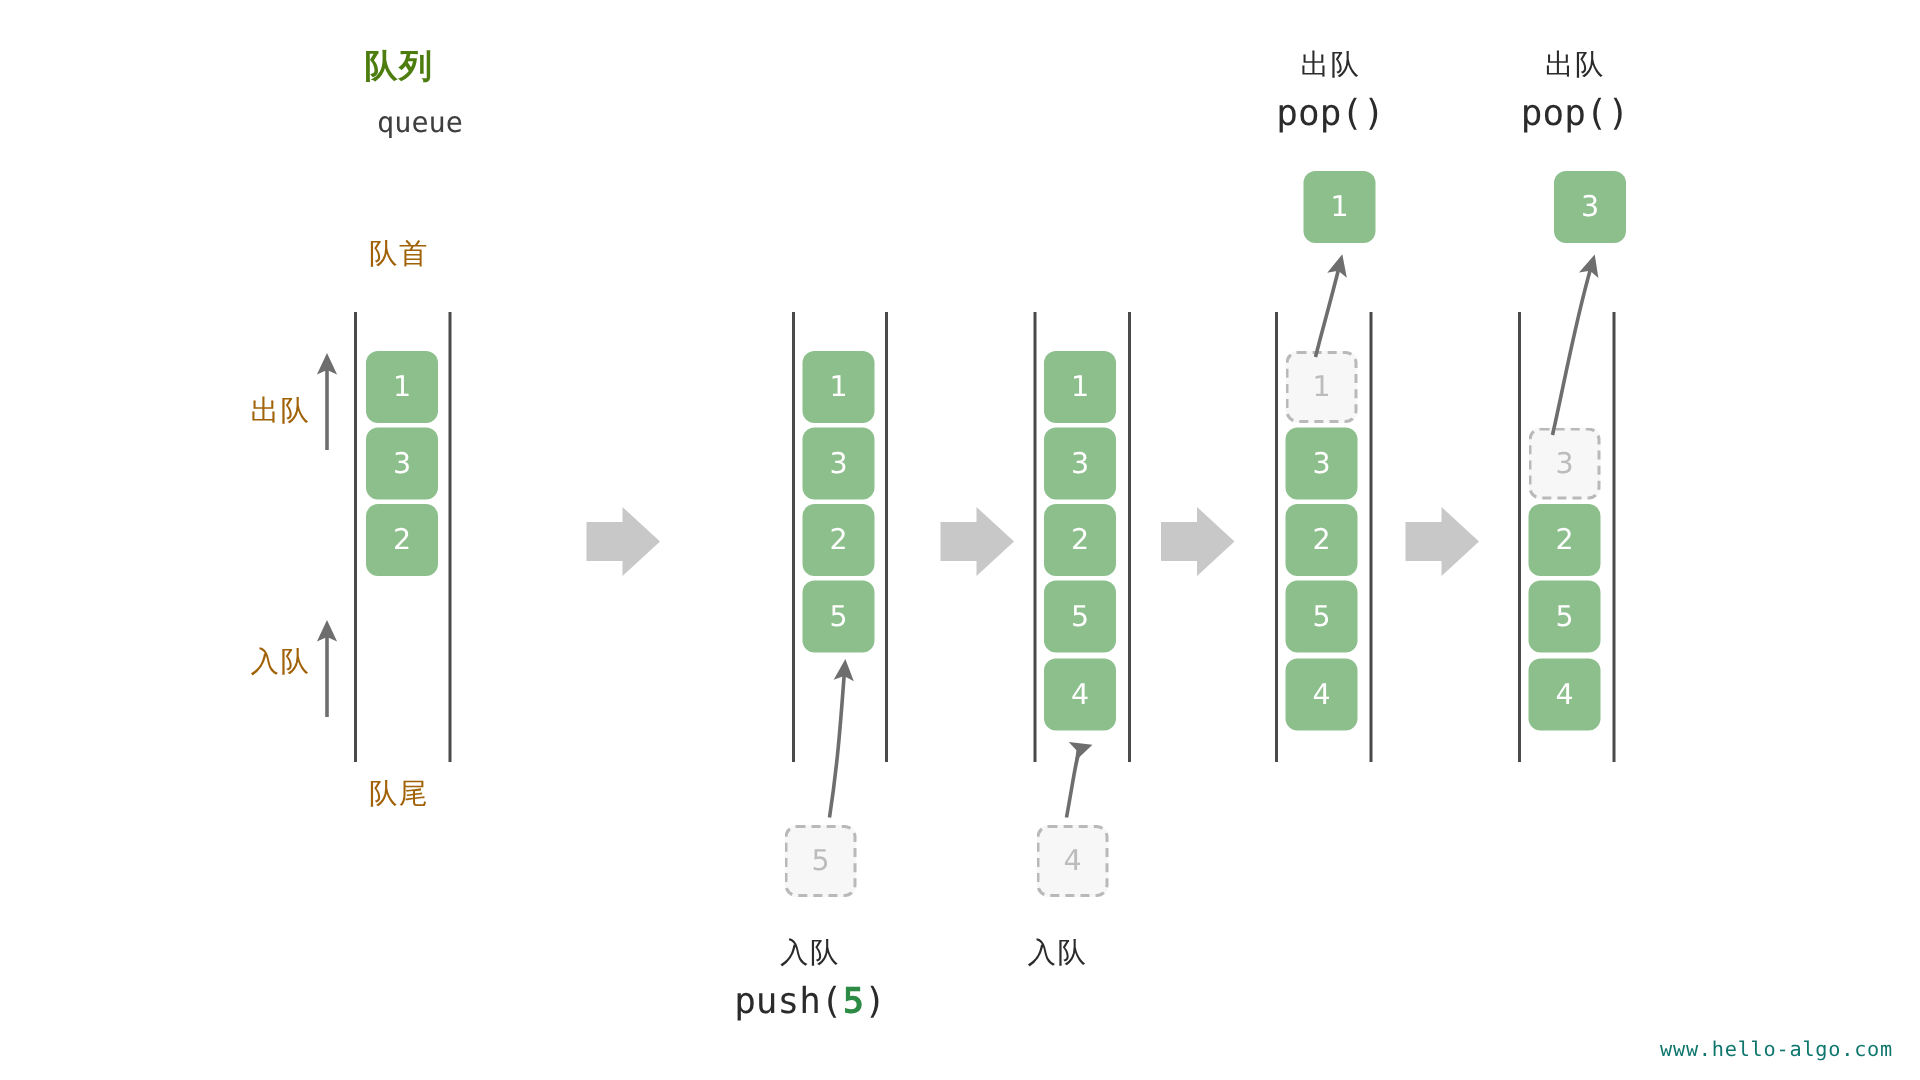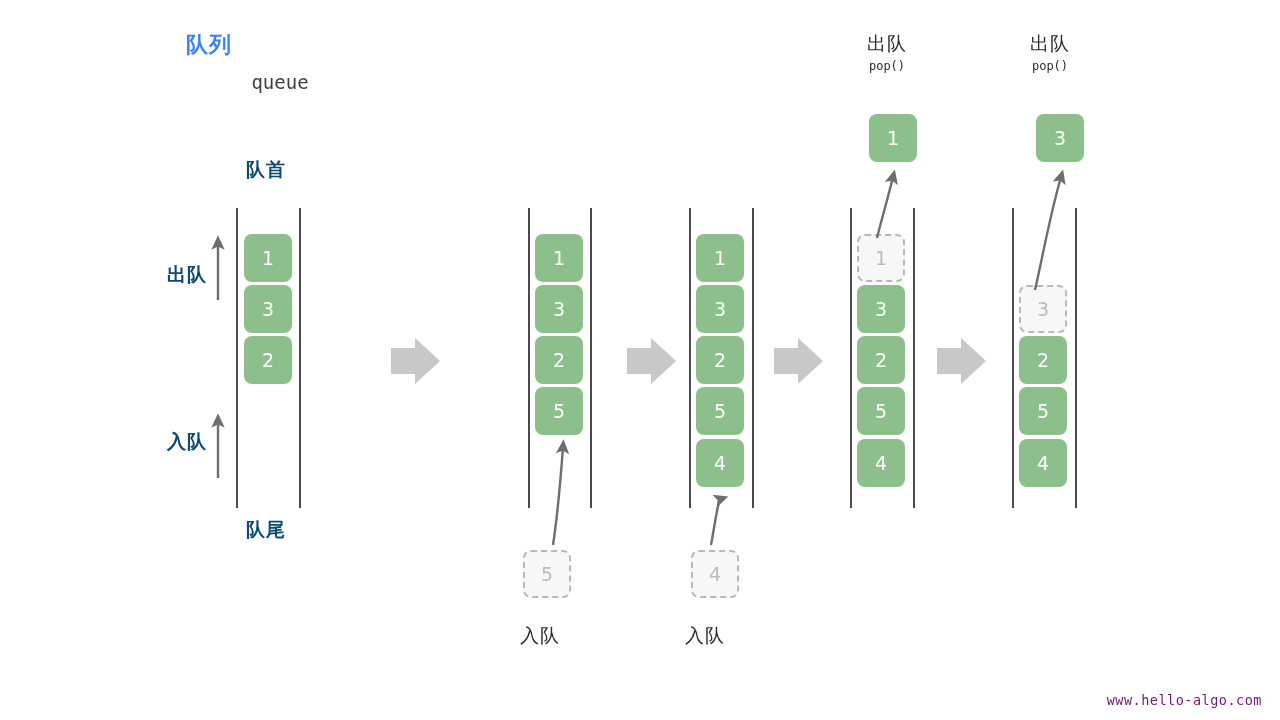--- a/index.html
+++ b/index.html
@@ -23,37 +23,38 @@
     height: 720px;
   }
 
   
   .abs { position: absolute; }
 
   
   .title-cn {
     font-size: 22px;
     font-weight: bold;
-    color: #3b82f6;
+    color: #4d7c0f;
+    text-align: center;
     line-height: 1;
     letter-spacing: 1px;
   }
   .title-en {
     font-size: 19px;
     color: #3f3f3f;
     text-align: center;
     line-height: 1;
     font-family: "DejaVu Sans Mono", monospace;
   }
 
   
   .cap-bold {
     font-size: 19px;
-    font-weight: bold;
-    color: #0c4a6e;
+    font-weight: normal;
+    color: #a16207;
     text-align: center;
     line-height: 1;
     letter-spacing: 1px;
   }
 
   
   .rail {
     position: absolute;
     width: 1.6px;
     background: #4a4a4a;
@@ -88,32 +89,32 @@
     color: #2b2b2b;
     white-space: nowrap;
   }
   .op-label .op-cn {
     display: block;
     font-size: 19px;
     letter-spacing: 1px;
   }
   .op-label .op-code {
     display: block;
-    font-size: 12px;
+    font-size: 24px;
     font-family: "DejaVu Sans Mono", monospace;
   }
   .op-label .op-arg { color: #2e8b45; font-weight: bold; }
 
   
   .watermark {
     position: absolute;
     right: 18px;
     bottom: 12px;
     font-size: 13.5px;
-    color: #701a75;
+    color: #0f766e;
     font-family: "DejaVu Sans Mono", monospace;
     letter-spacing: .5px;
   }
 
   svg.overlay {
     position: absolute;
     left: 0; top: 0;
     width: 1280px;
     height: 720px;
     pointer-events: none;
@@ -151,20 +152,21 @@
   <div class="cell" style="left:244px; top:285px;">3</div>
   <div class="cell" style="left:244px; top:336px;">2</div>
 
   <div class="cell" style="left:535px; top:234px;">1</div>
   <div class="cell" style="left:535px; top:285px;">3</div>
   <div class="cell" style="left:535px; top:336px;">2</div>
   <div class="cell" style="left:535px; top:387px;">5</div>
   <div class="cell ghost" style="left:523px; top:550px;">5</div>
   <div class="op-label" style="left:440px; top:622px; width:200px;">
     <span class="op-cn">入队</span>
+    <span class="op-code"><span>push(</span><span class="op-arg">5</span><span>)</span></span>
   </div>
 
   <div class="cell" style="left:696px; top:234px;">1</div>
   <div class="cell" style="left:696px; top:285px;">3</div>
   <div class="cell" style="left:696px; top:336px;">2</div>
   <div class="cell" style="left:696px; top:387px;">5</div>
   <div class="cell" style="left:696px; top:439px;">4</div>
   <div class="cell ghost" style="left:691px; top:550px;">4</div>
   <div class="op-label" style="left:610px; top:622px; width:190px;">
     <span class="op-cn">入队</span>

